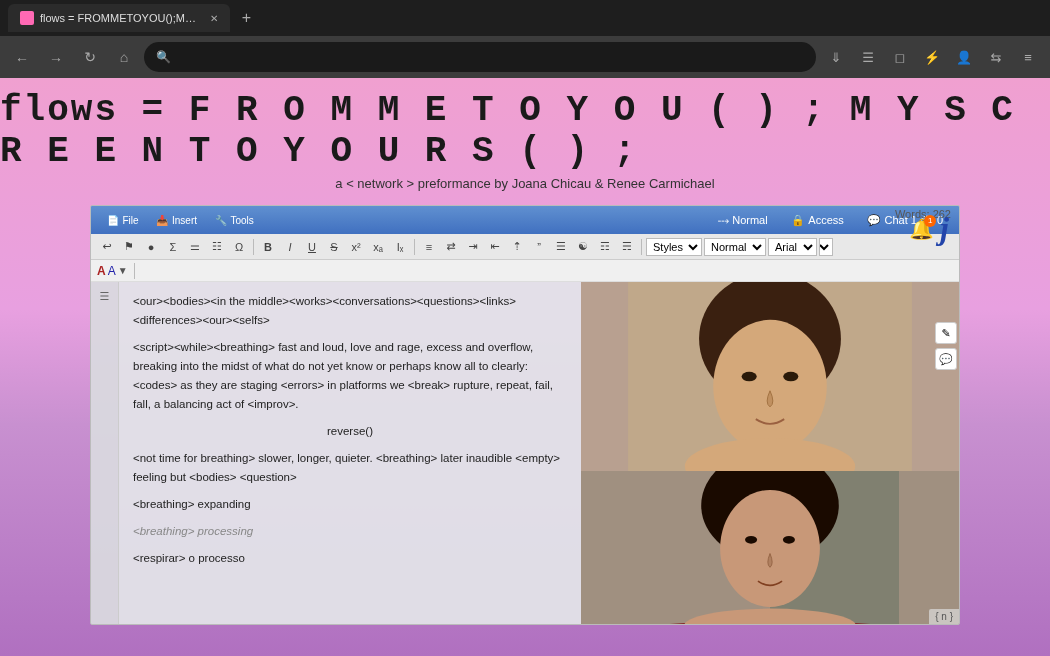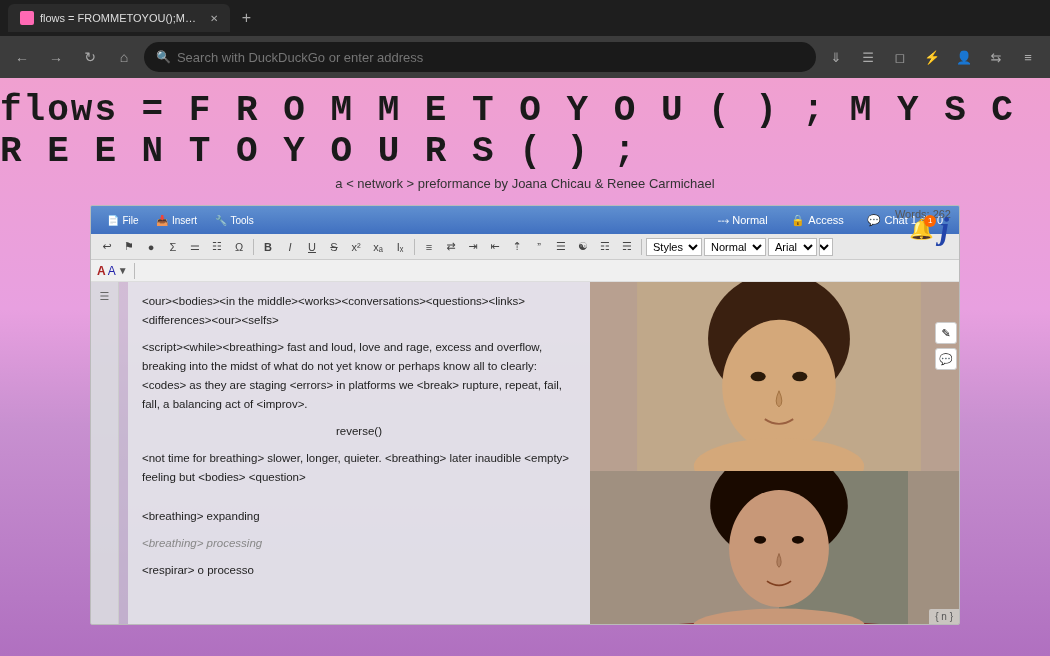--- a/index.html
+++ b/index.html
@@ -59,21 +59,21 @@
 
     .word-count { position: absolute; right: 8px; top: 2px; font-size: 11px; color: #555; }
 
     
     .doc-right-icons { position: absolute; right: 2px; top: 40px; display: flex; flex-direction: column; gap: 4px; }
     .doc-right-icon { width: 22px; height: 22px; background: white; border: 1px solid #ccc; border-radius: 3px; display: flex; align-items: center; justify-content: center; font-size: 11px; cursor: pointer; }
 
     .bottom-bar { position: absolute; bottom: 0; right: 0; font-size: 10px; color: #555; background: rgba(220,220,220,0.7); padding: 2px 6px; border-radius: 2px 0 0 0; }
 
     
-    .doc-overlap { position: absolute; top: 0; left: 9px; width: 100%; height: 100%; display: flex; }
+    .doc-overlap { position: absolute; top: 0; left: 0; width: 100%; height: 100%; display: flex; }
     .text-panel { width: 55%; z-index: 2; background: rgba(230,230,235,0.82); padding: 10px 14px; font-size: 11.5px; font-family: Arial, sans-serif; line-height: 1.65; color: #222; overflow-y: hidden; }
     .video-panel { width: 45%; position: relative; }
     .video-bg-top { position: absolute; top: 0; left: 0; width: 100%; height: 55%; overflow: hidden; background: #b8a090; }
     .video-bg-bottom { position: absolute; bottom: 0; left: 0; width: 100%; height: 45%; overflow: hidden; background: #a09080; }
     
     
     .face-svg { width: 100%; height: 100%; }
   </style>
 </head>
 <body>
@@ -88,21 +88,20 @@
     <div class="new-tab-btn">+</div>
   </div>
 
   <div class="nav-bar">
     <div class="nav-btn">←</div>
     <div class="nav-btn">→</div>
     <div class="nav-btn">↻</div>
     <div class="nav-btn">⌂</div>
     <div class="address-bar">
       <span class="search-icon-nav">🔍</span>
-      <input type="text" placeholder="Search with DuckDuckGo or enter address" style="">
     </div>
     <div class="browser-actions">
       <div class="browser-action-btn">⇓</div>
       <div class="browser-action-btn">☰</div>
       <div class="browser-action-btn">◻</div>
       <div class="browser-action-btn">⚡</div>
       <div class="browser-action-btn">👤</div>
       <div class="browser-action-btn">⇆</div>
       <div class="browser-action-btn">≡</div>
     </div>
@@ -215,21 +214,21 @@
         <div class="sidebar-icon">☰</div>
       </div>
 
       <div class="editor-main">
         <div class="doc-overlap">
 
           <div class="text-panel">
             <p style="margin-bottom:8px;">&lt;our&gt;&lt;bodies&gt;&lt;in the middle&gt;&lt;works&gt;&lt;conversations&gt;&lt;questions&gt;&lt;links&gt;&lt;differences&gt;&lt;our&gt;&lt;selfs&gt;</p>
             <p style="margin-bottom:8px;">&lt;script&gt;&lt;while&gt;&lt;breathing&gt; fast and loud, love and rage, excess and overflow, breaking into the midst of what do not yet know or perhaps know all to clearly: &lt;codes&gt; as they are staging &lt;errors&gt; in platforms we &lt;break&gt; rupture, repeat, fail, fall, a balancing act of &lt;improv&gt;.</p>
             <p style="margin-bottom:8px;text-align:center;">reverse()</p>
-            <p style="margin-bottom:20px;">&lt;not time for breathing&gt; slower, longer, quieter. &lt;breathing&gt; later inaudible &lt;empty&gt; feeling but &lt;bodies&gt; &lt;question&gt;</p>
+            <p style="margin-bottom:8px;">&lt;not time for breathing&gt; slower, longer, quieter. &lt;breathing&gt; later inaudible &lt;empty&gt; feeling but &lt;bodies&gt; &lt;question&gt;</p>
             <p style="margin-bottom:8px;">&lt;breathing&gt; expanding</p>
             <p style="margin-bottom:8px;color:#888;font-style:italic;">&lt;breathing&gt; processing</p>
             <p style="margin-bottom:8px;">&lt;respirar&gt; o processo</p>
 
           </div>
 
           <div class="video-panel">
 
             <div class="video-bg-top">
               <svg class="face-svg" viewBox="0 0 300 200" xmlns="http://www.w3.org/2000/svg">

